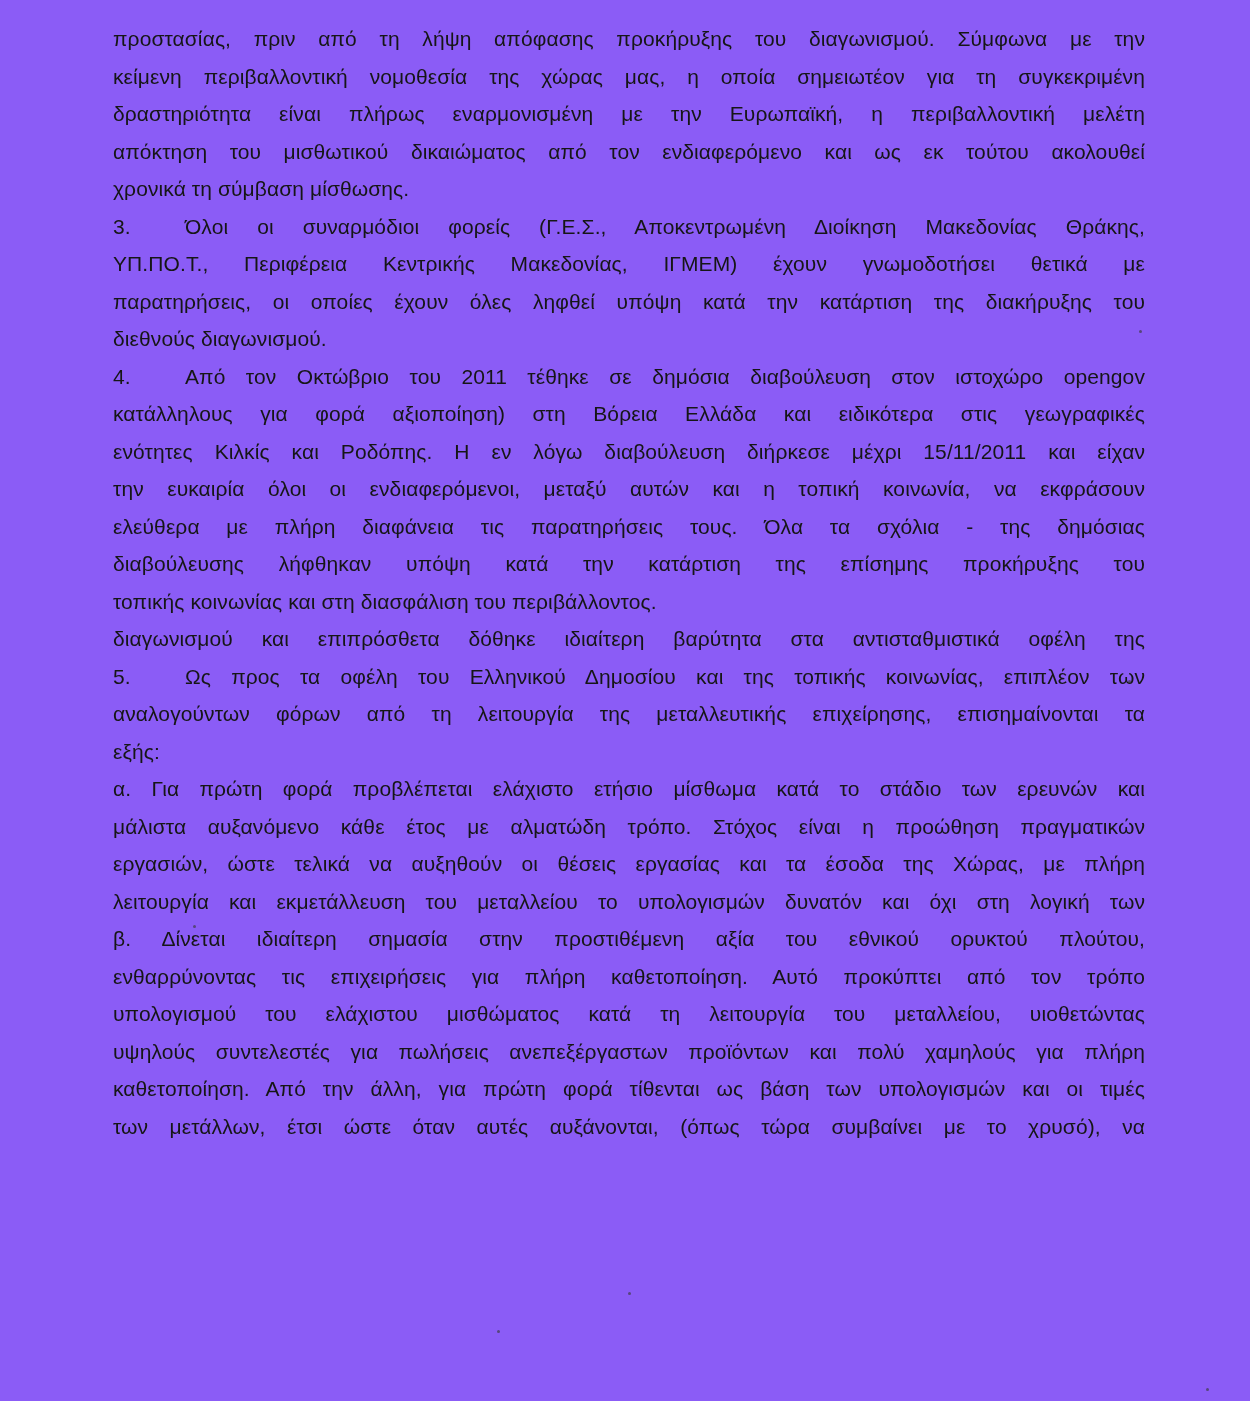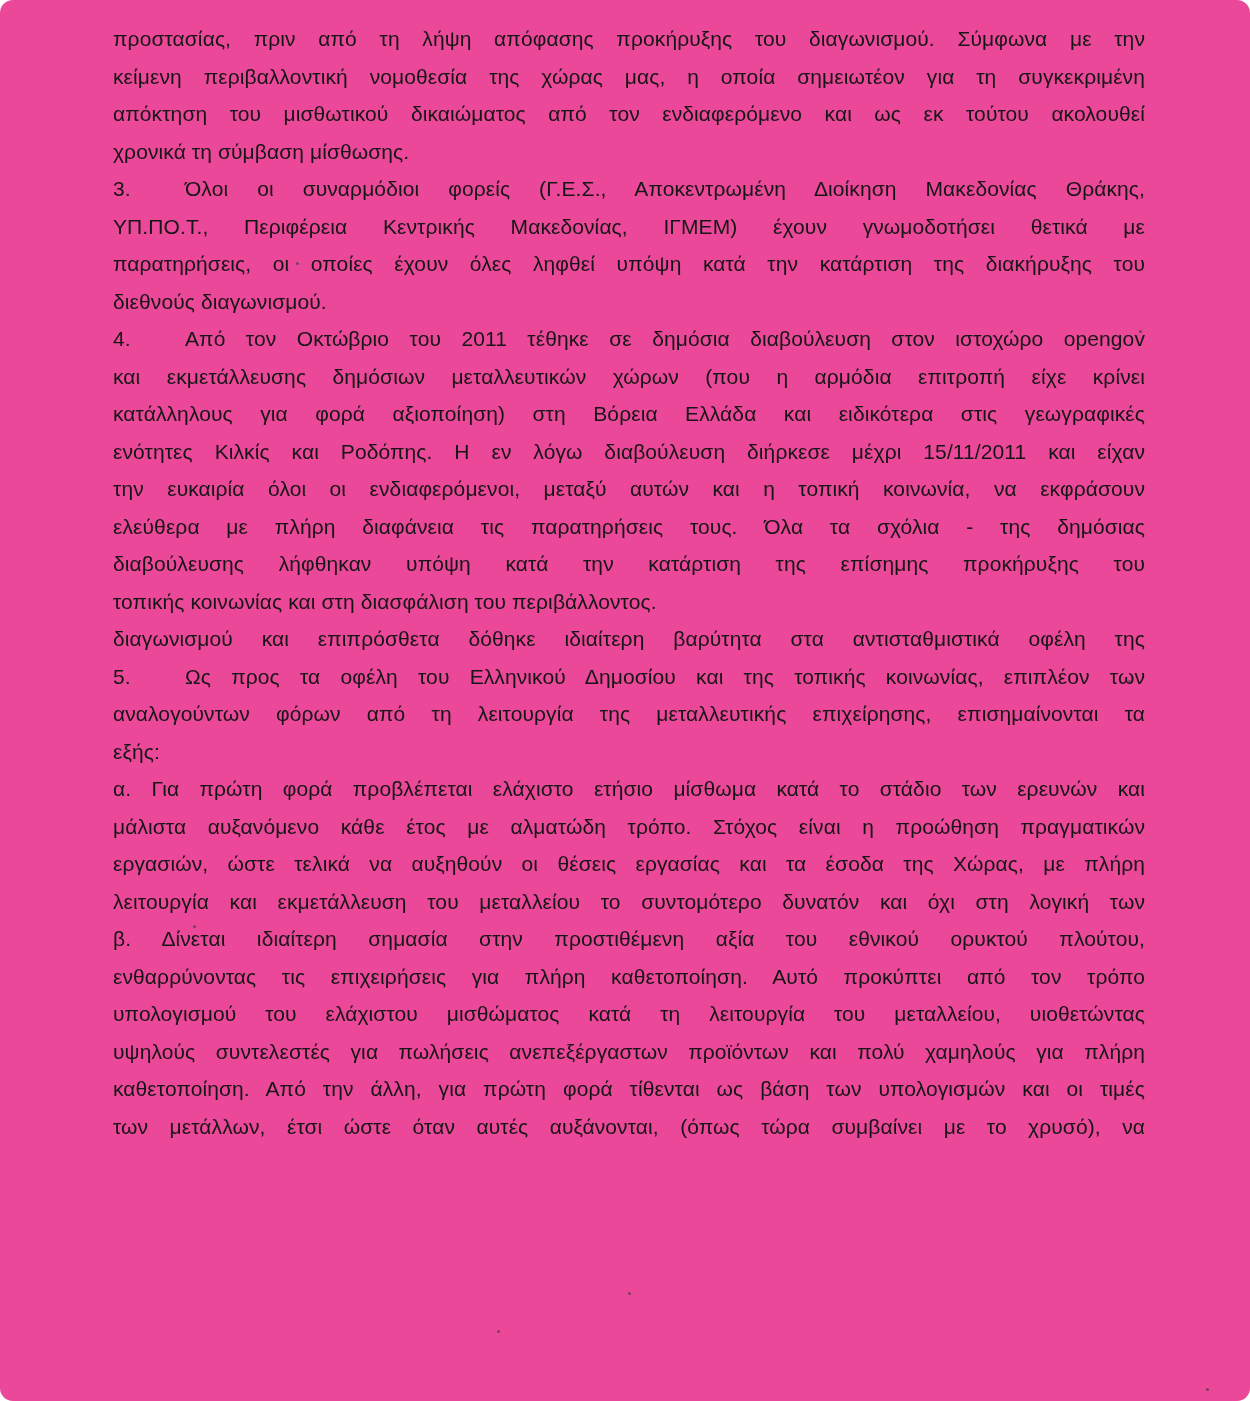--- a/index.html
+++ b/index.html
@@ -5,23 +5,22 @@
 <style>
   html, body {
     margin: 0;
     padding: 0;
     background: #ffffff;
   }
   .page {
     position: relative;
     width: 1250px;
     height: 1401px;
-    background: #ec4899;
+    background: #8b5cf6;
     overflow: hidden;
-    border-radius: 13px;
   }
   .text-block {
     position: absolute;
     left: 113px;
     top: 20px;
     width: 1032px;
     font-family: "Liberation Sans", "DejaVu Sans", sans-serif;
     font-size: 21px;
     line-height: 37.5px;
     color: #161616;
@@ -52,50 +51,50 @@
   }
 </style>
 </head>
 <body>
 
 <div class="page">
   <main class="text-block">
       <div class="para">
         <div class="line">προστασίας, πριν από τη λήψη απόφασης προκήρυξης του διαγωνισμού. Σύμφωνα με την</div>
         <div class="line">κείμενη περιβαλλοντική νομοθεσία της χώρας μας, η οποία σημειωτέον για τη συγκεκριμένη</div>
+        <div class="line">δραστηριότητα είναι πλήρως εναρμονισμένη με την Ευρωπαϊκή, η περιβαλλοντική μελέτη</div>
         <div class="line">απόκτηση του μισθωτικού δικαιώματος από τον ενδιαφερόμενο και ως εκ τούτου ακολουθεί</div>
         <div class="line endpara">χρονικά τη σύμβαση μίσθωσης.</div>
       </div>
       <div class="para">
         <div class="line"><span class="pnum">3.</span>Όλοι οι συναρμόδιοι φορείς (Γ.Ε.Σ., Αποκεντρωμένη Διοίκηση Μακεδονίας Θράκης,</div>
         <div class="line">ΥΠ.ΠΟ.Τ., Περιφέρεια Κεντρικής Μακεδονίας, ΙΓΜΕΜ) έχουν γνωμοδοτήσει θετικά με</div>
         <div class="line">παρατηρήσεις, οι οποίες έχουν όλες ληφθεί υπόψη κατά την κατάρτιση της διακήρυξης του</div>
         <div class="line endpara">διεθνούς διαγωνισμού.</div>
       </div>
       <div class="para">
         <div class="line"><span class="pnum">4.</span>Από τον Οκτώβριο του 2011 τέθηκε σε δημόσια διαβούλευση στον ιστοχώρο opengov</div>
-        <div class="line">και εκμετάλλευσης δημόσιων μεταλλευτικών χώρων (που η αρμόδια επιτροπή είχε κρίνει</div>
         <div class="line">κατάλληλους για φορά αξιοποίηση) στη Βόρεια Ελλάδα και ειδικότερα στις γεωγραφικές</div>
         <div class="line">ενότητες Κιλκίς και Ροδόπης. Η εν λόγω διαβούλευση διήρκεσε μέχρι 15/11/2011 και είχαν</div>
         <div class="line">την ευκαιρία όλοι οι ενδιαφερόμενοι, μεταξύ αυτών και η τοπική κοινωνία, να εκφράσουν</div>
         <div class="line">ελεύθερα με πλήρη διαφάνεια τις παρατηρήσεις τους. Όλα τα σχόλια - της δημόσιας</div>
         <div class="line">διαβούλευσης λήφθηκαν υπόψη κατά την κατάρτιση της επίσημης προκήρυξης του</div>
         <div class="line endpara">τοπικής κοινωνίας και στη διασφάλιση του περιβάλλοντος.</div>
         <div class="line">διαγωνισμού και επιπρόσθετα δόθηκε ιδιαίτερη βαρύτητα στα αντισταθμιστικά οφέλη της</div>
       </div>
       <div class="para">
         <div class="line"><span class="pnum">5.</span>Ως προς τα οφέλη του Ελληνικού Δημοσίου και της τοπικής κοινωνίας, επιπλέον των</div>
         <div class="line">αναλογούντων φόρων από τη λειτουργία της μεταλλευτικής επιχείρησης, επισημαίνονται τα</div>
         <div class="line endpara">εξής:</div>
       </div>
       <div class="para">
         <div class="line">α. Για πρώτη φορά προβλέπεται ελάχιστο ετήσιο μίσθωμα κατά το στάδιο των ερευνών και</div>
         <div class="line">μάλιστα αυξανόμενο κάθε έτος με αλματώδη τρόπο. Στόχος είναι η προώθηση πραγματικών</div>
         <div class="line">εργασιών, ώστε τελικά να αυξηθούν οι θέσεις εργασίας και τα έσοδα της Χώρας, με πλήρη</div>
-        <div class="line">λειτουργία και εκμετάλλευση του μεταλλείου το συντομότερο δυνατόν και όχι στη λογική των</div>
+        <div class="line">λειτουργία και εκμετάλλευση του μεταλλείου το υπολογισμών δυνατόν και όχι στη λογική των</div>
       </div>
       <div class="para">
         <div class="line">β. Δίνεται ιδιαίτερη σημασία στην προστιθέμενη αξία του εθνικού ορυκτού πλούτου,</div>
         <div class="line">ενθαρρύνοντας τις επιχειρήσεις για πλήρη καθετοποίηση. Αυτό προκύπτει από τον τρόπο</div>
         <div class="line">υπολογισμού του ελάχιστου μισθώματος κατά τη λειτουργία του μεταλλείου, υιοθετώντας</div>
         <div class="line">υψηλούς συντελεστές για πωλήσεις ανεπεξέργαστων προϊόντων και πολύ χαμηλούς για πλήρη</div>
         <div class="line">καθετοποίηση. Από την άλλη, για πρώτη φορά τίθενται ως βάση των υπολογισμών και οι τιμές</div>
         <div class="line">των μετάλλων, έτσι ώστε όταν αυτές αυξάνονται, (όπως τώρα συμβαίνει με το χρυσό), να</div>
       </div>
     </main>

